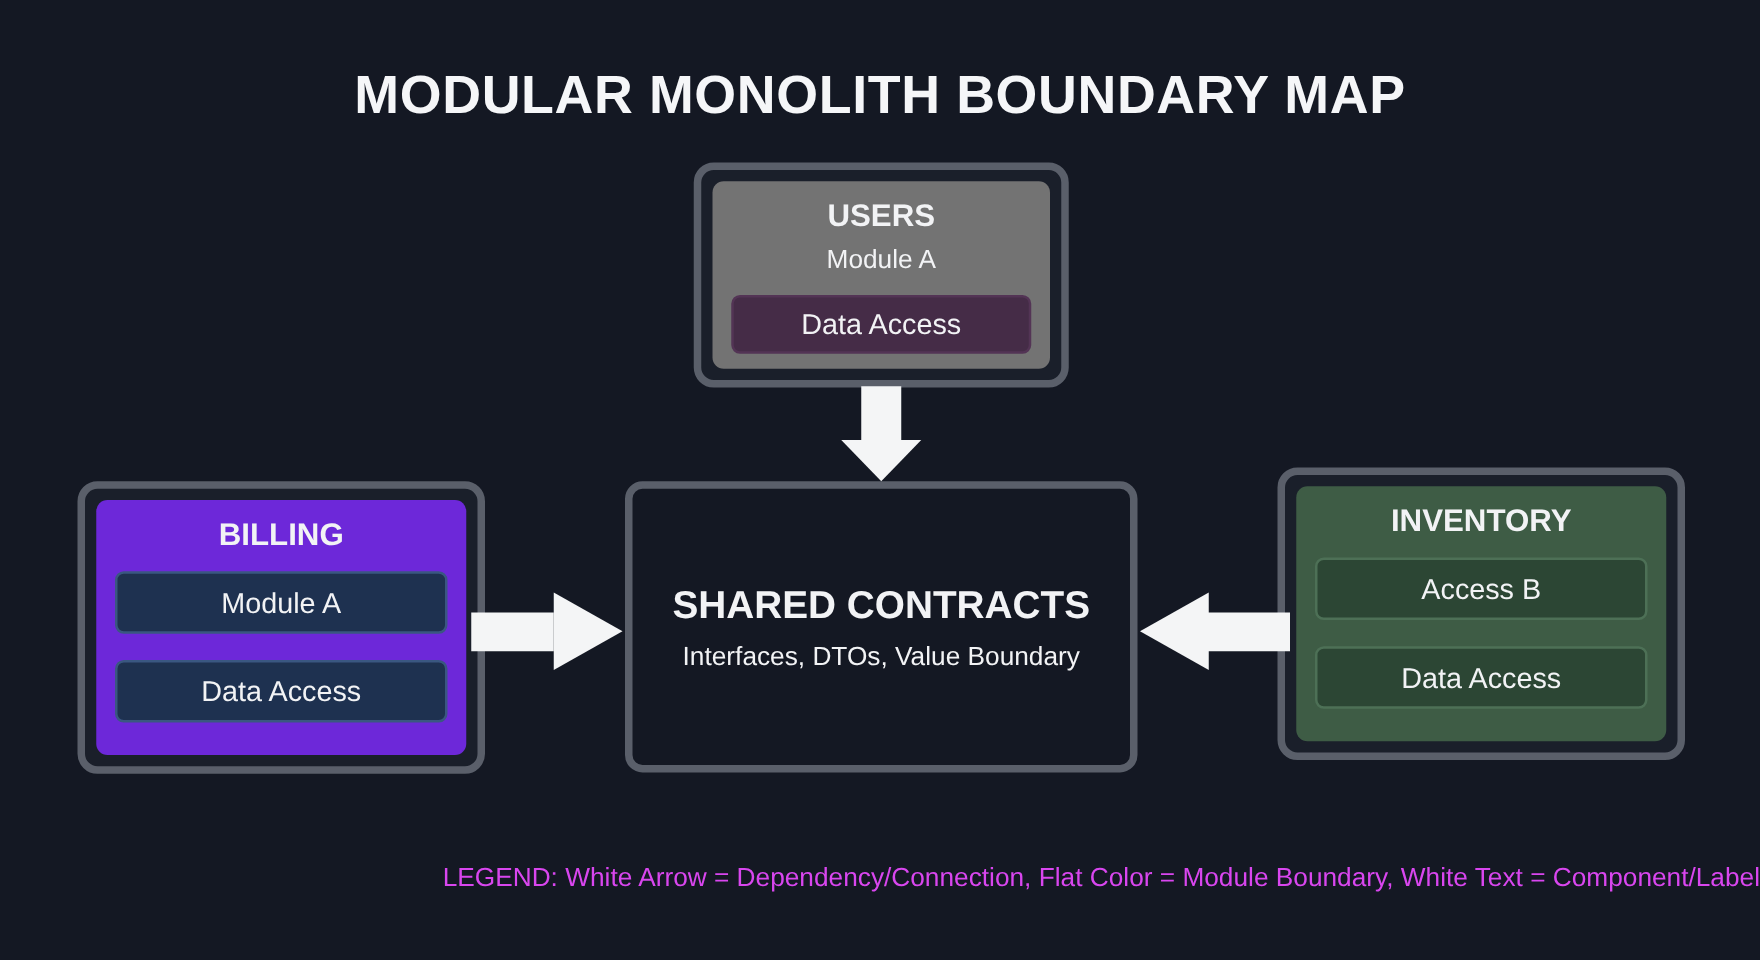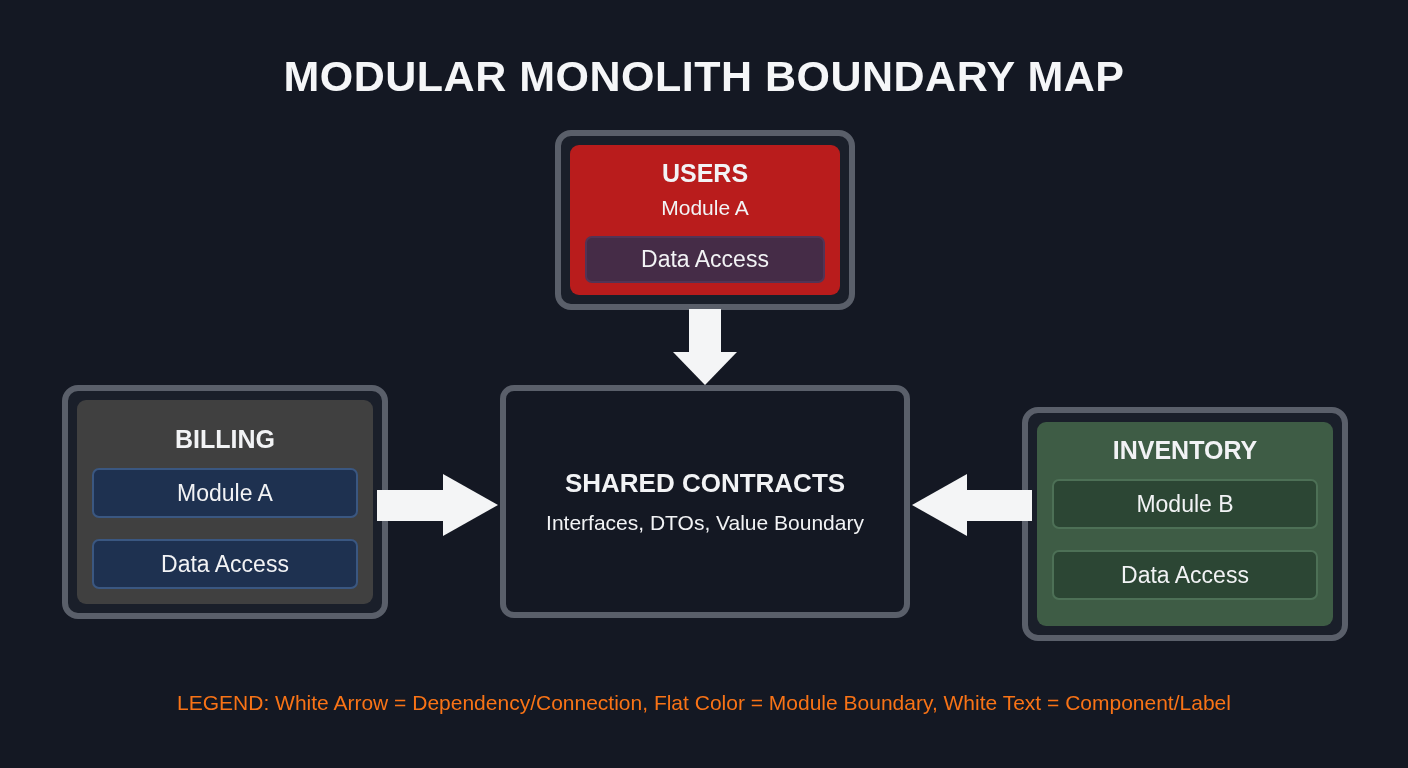--- a/index.html
+++ b/index.html
@@ -62,40 +62,40 @@
     height: 50px;
     border-radius: 7px;
     display: flex;
     align-items: center;
     justify-content: center;
     font-size: 23px;
   }
 
   
   .users-frame { left: 555px; top: 130px; width: 300px; height: 180px; }
-  .module.users { background: #b91c1c; padding-top: 14px; }
+  .module.users { background: #737373; padding-top: 14px; }
   .users .component {
     height: 47px;
     margin-top: 16px;
     background: #452c47;
     border: 2px solid #533455;
   }
 
   
   .billing-frame { left: 62px; top: 385px; width: 326px; height: 234px; }
-  .module.billing { background: #404040; padding-top: 25px; }
+  .module.billing { background: #6d28d9; padding-top: 14px; }
   .billing .component {
     background: #1e3150;
     border: 2px solid #3a5781;
   }
   .billing .component.first { margin-top: 14px; }
   .billing .component.second { margin-top: 21px; }
 
   
-  .inventory-frame { left: 1022px; top: 407px; width: 326px; height: 234px; }
+  .inventory-frame { left: 1022px; top: 374px; width: 326px; height: 234px; }
   .module.inventory { background: #3e5c45; padding-top: 14px; }
   .inventory .component {
     background: #2c4634;
     border: 2px solid #4d7056;
   }
   .inventory .component.first { margin-top: 14px; }
   .inventory .component.second { margin-top: 21px; }
 
   
   .center-box {
@@ -104,21 +104,21 @@
     box-sizing: border-box;
     border: 6px solid #5a5f6a;
     border-radius: 14px;
     background: #141823;
     display: flex;
     flex-direction: column;
     align-items: center;
     justify-content: center;
   }
   .center-title {
-    font-size: 26px;
+    font-size: 31px;
     font-weight: 700;
   }
   .center-subtitle {
     font-size: 21px;
     margin-top: 12px;
   }
 
   
   .arrow-part { position: absolute; }
   .shaft { background: #f4f5f6; }
@@ -145,23 +145,23 @@
     border-top: 31px solid transparent;
     border-bottom: 31px solid transparent;
     border-right: 55px solid #f4f5f6;
   }
 
   .legend {
     position: absolute;
     top: 691px;
     left: 0;
     width: 100%;
-    text-align: center;
+    text-align: right;
     font-size: 21px;
-    color: #f97316;
+    color: #d946ef;
   }
 </style>
 </head>
 <body>
 
 <div class="canvas">
 
   <div class="diagram-title">MODULAR MONOLITH BOUNDARY MAP</div>
 
   <div class="frame users-frame">
@@ -183,21 +183,21 @@
       <div class="component second">
         <span>Data Access</span>
       </div>
     </div>
   </div>
 
   <div class="frame inventory-frame">
     <div class="module inventory">
       <div class="module-title">INVENTORY</div>
       <div class="component first">
-        <span>Module B</span>
+        <span>Access B</span>
       </div>
       <div class="component second">
         <span>Data Access</span>
       </div>
     </div>
   </div>
 
   <div class="center-box">
     <div class="center-title">SHARED CONTRACTS</div>
     <div class="center-subtitle">Interfaces, DTOs, Value Boundary</div>

